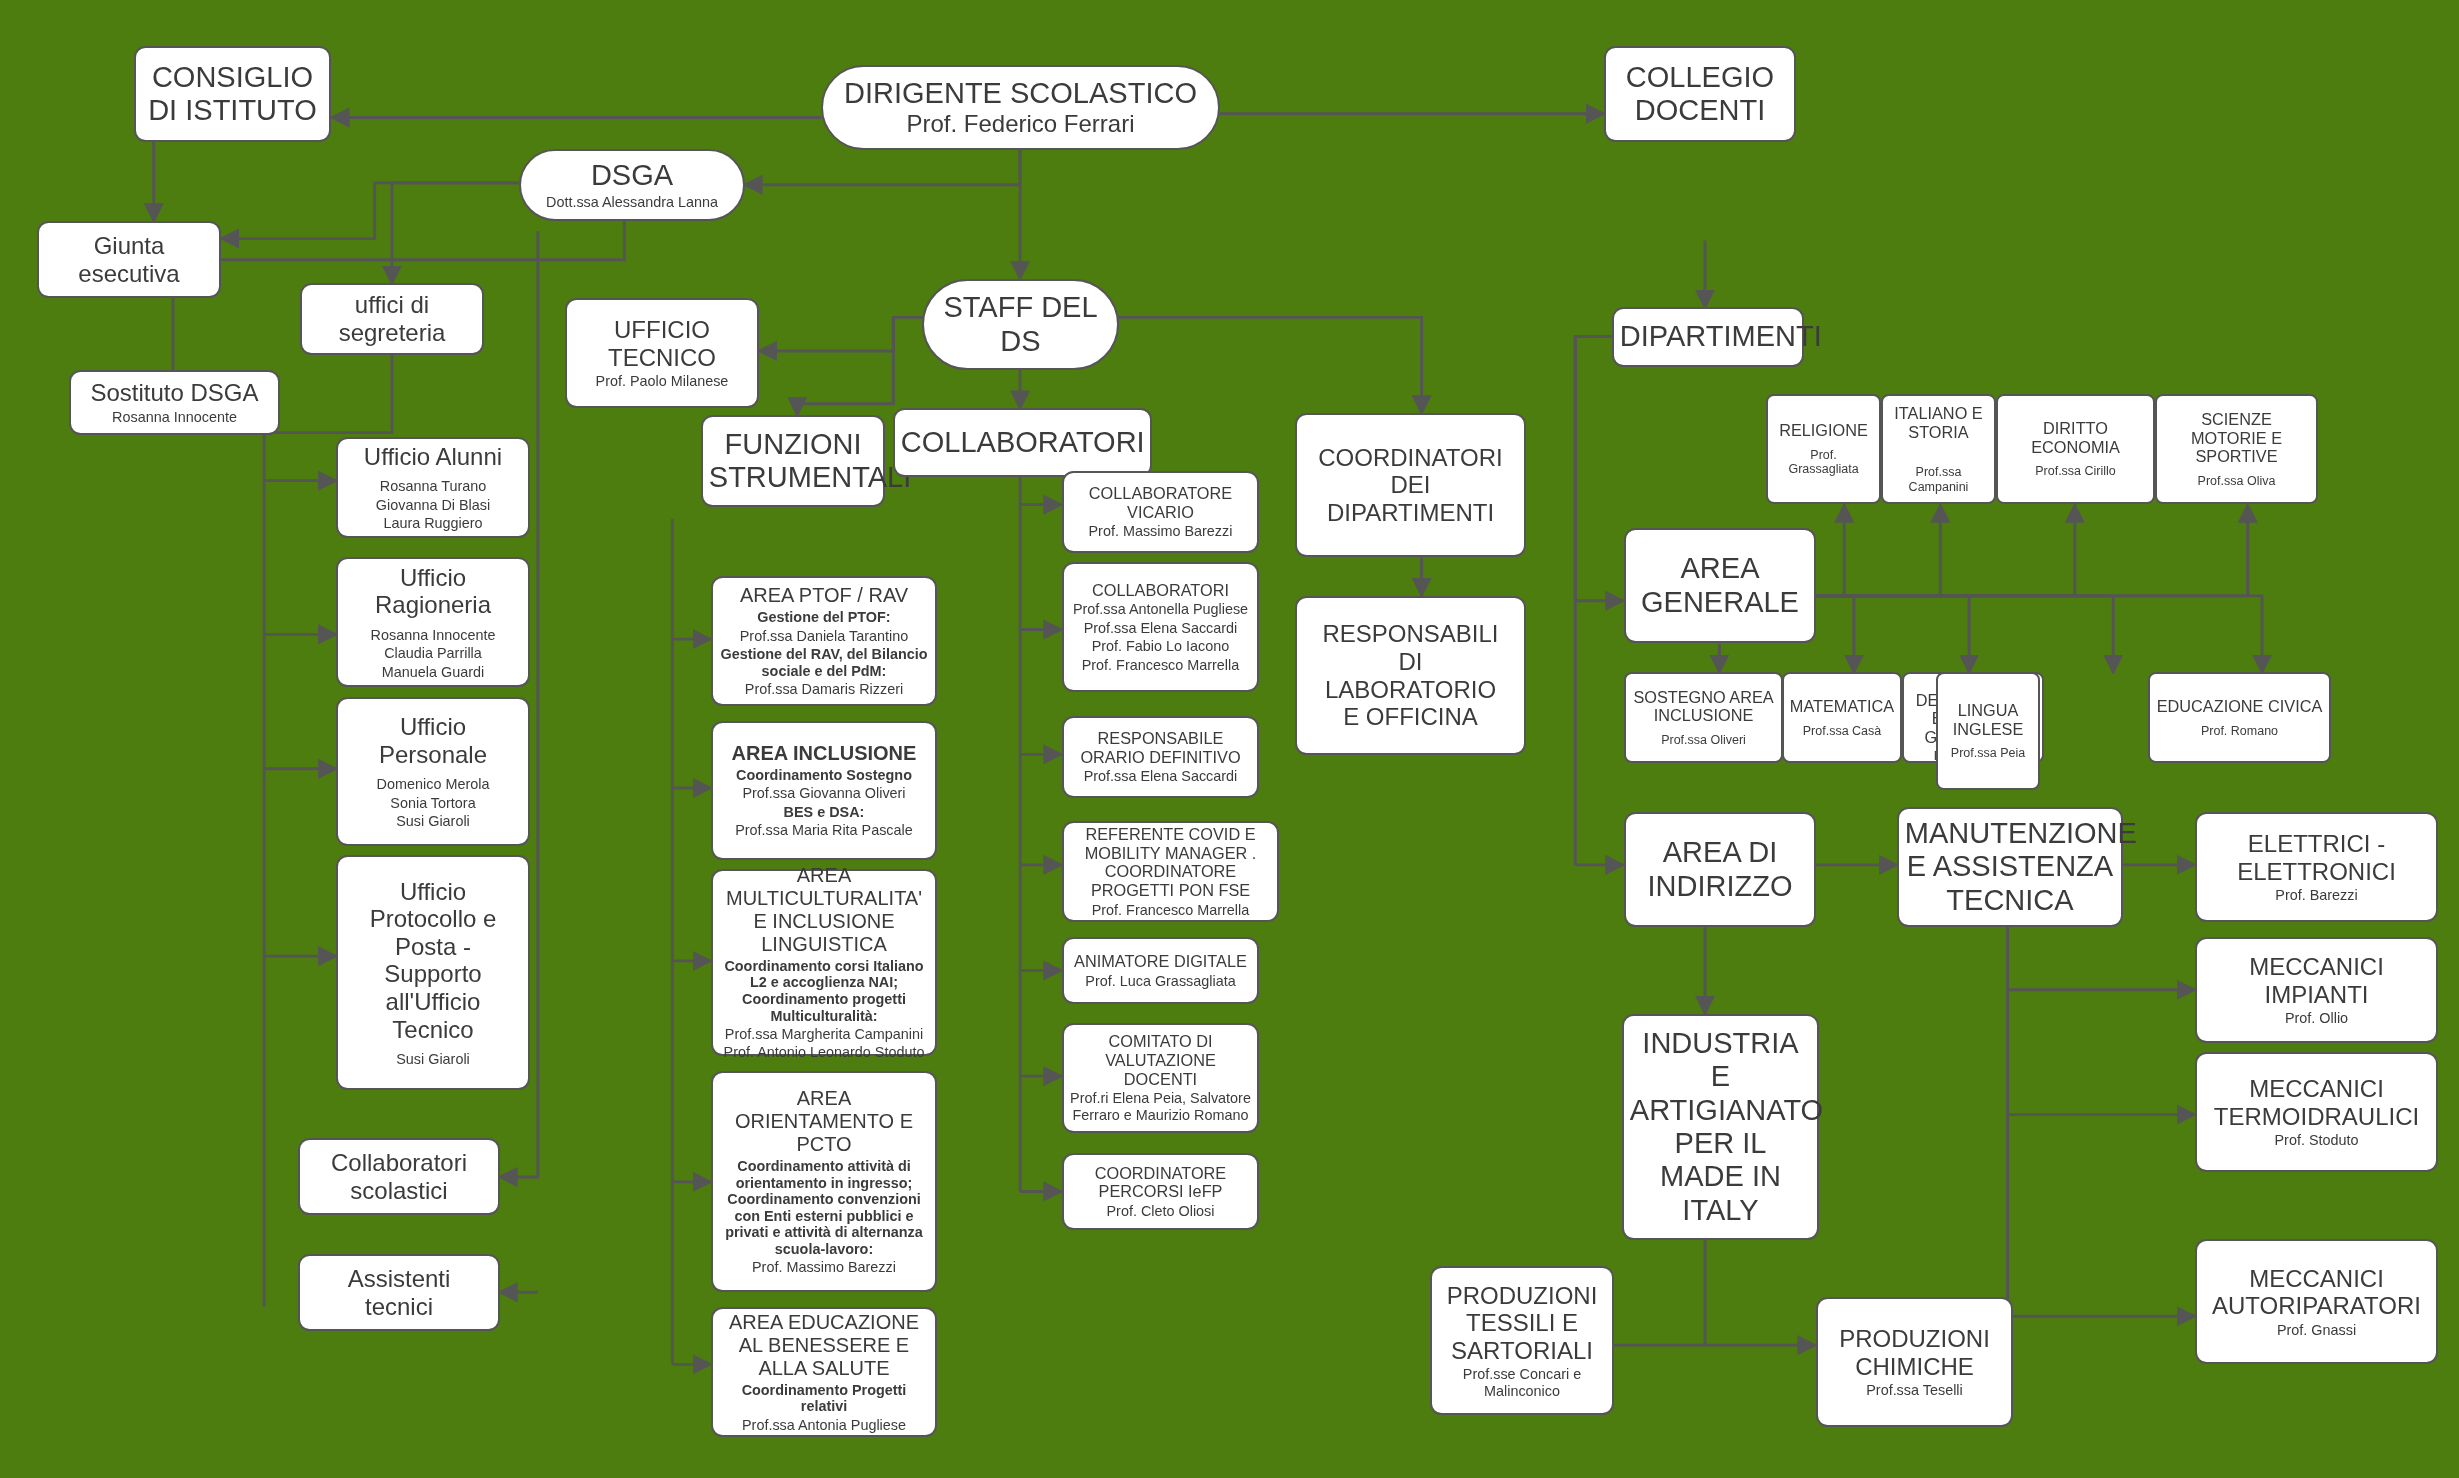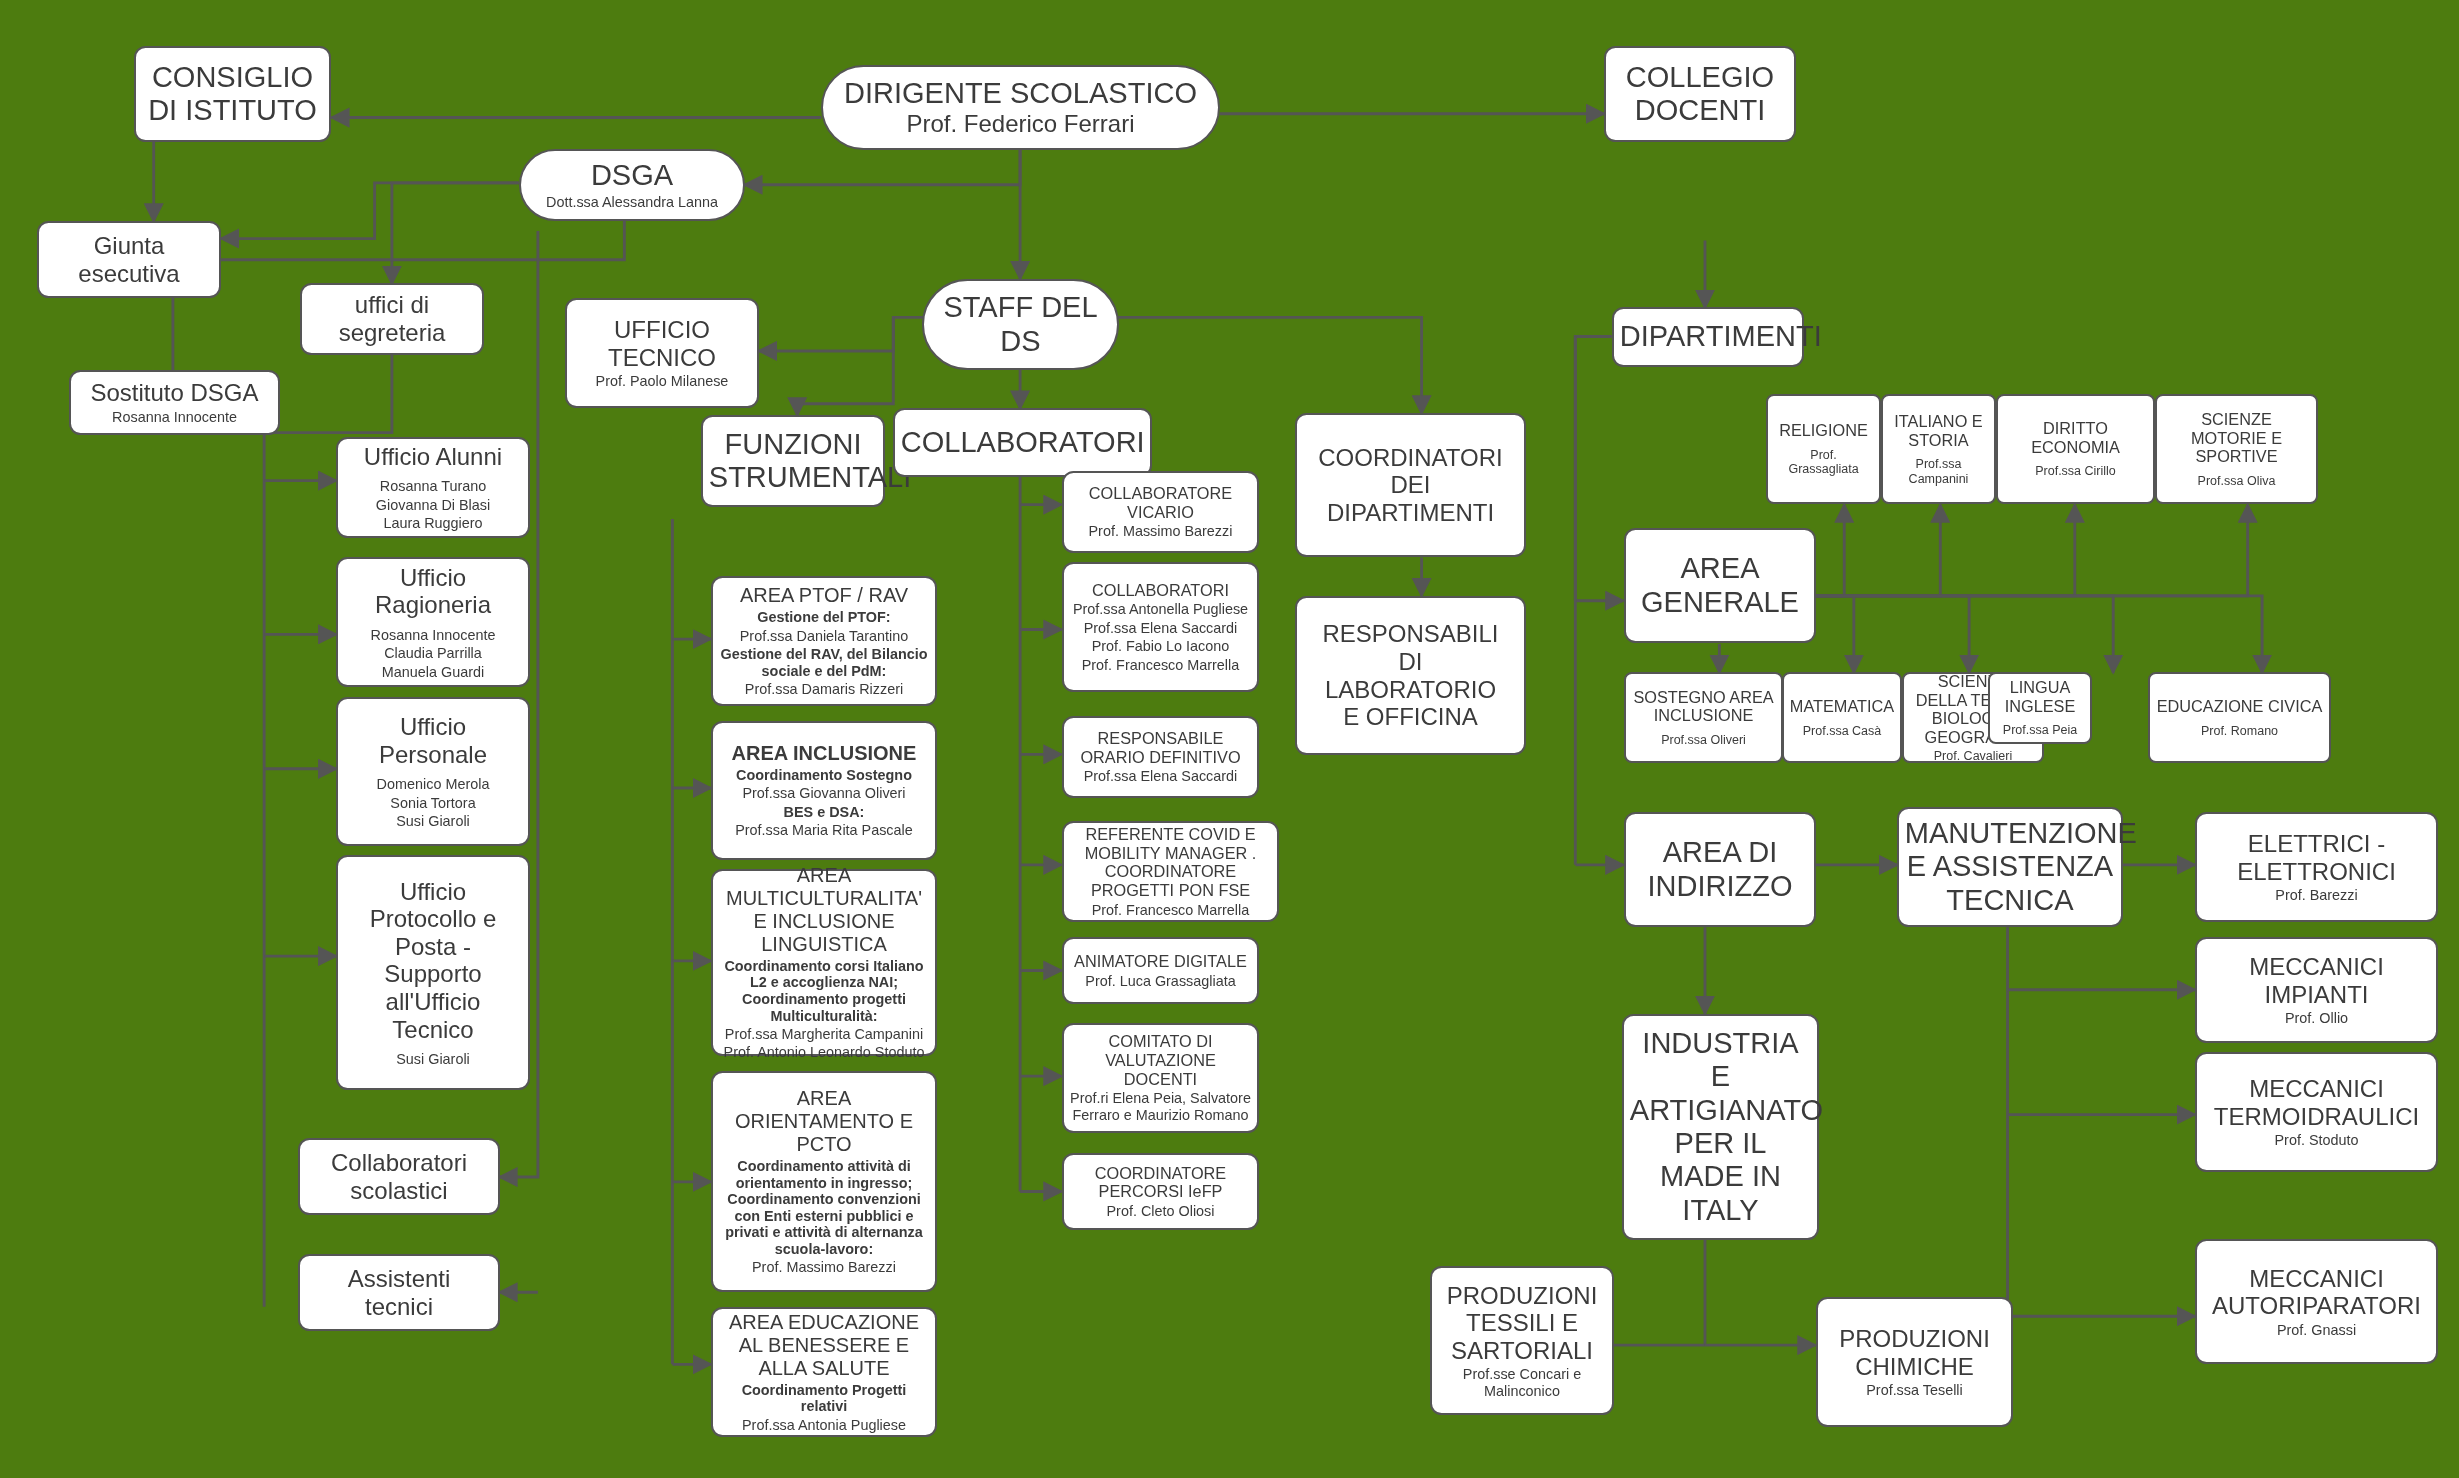--- a/index.html
+++ b/index.html
@@ -311,21 +311,21 @@
         <span class="t sub">Prof. Cleto Oliosi</span>
       </div>
     </div>
 
   <div id="dip-top">
       <div class="node" style="left:1766px;top:394px;width:115px;height:110px;border-radius:7.7px;">
         <span class="t title xxs">RELIGIONE</span>
         <div class="gap"></div>
         <span class="t sub xs">Prof. Grassagliata</span>
       </div>
-      <div class="node" style="left:1881px;top:394px;width:115px;height:110px;border-radius:7.7px;">
+      <div class="node" style="left:1881px;top:394px;width:115px;height:110px;border-radius:7.7px;gap:8px;">
         <span class="t title xxs">ITALIANO E STORIA</span>
         <div class="gap"></div>
         <span class="t sub xs">Prof.ssa Campanini</span>
       </div>
       <div class="node" style="left:1996px;top:394px;width:159px;height:110px;border-radius:7.7px;">
         <span class="t title xxs">DIRITTO ECONOMIA</span>
         <div class="gap"></div>
         <span class="t sub xs">Prof.ssa Cirillo</span>
       </div>
       <div class="node" style="left:2155px;top:394px;width:163px;height:110px;border-radius:7.7px;">
@@ -344,21 +344,21 @@
       <div class="node" style="left:1782px;top:672px;width:120px;height:91px;border-radius:7.7px;">
         <span class="t title xxs">MATEMATICA</span>
         <div class="gap"></div>
         <span class="t sub xs">Prof.ssa Casà</span>
       </div>
       <div class="node" style="left:1902px;top:672px;width:142px;height:91px;border-radius:7.7px;">
         <span class="t title xxs">SCIENZE DELLA TERRA, BIOLOGIA, GEOGRAFIA</span>
         <div class="gap"></div>
         <span class="t sub xs">Prof. Cavalieri</span>
       </div>
-      <div class="node" style="left:1988px;top:672px;width:104px;height:72px;border-radius:7.7px;">
+      <div class="node" style="left:1936px;top:672px;width:104px;height:118px;border-radius:7.7px;">
         <span class="t title xxs">LINGUA INGLESE</span>
         <div class="gap"></div>
         <span class="t sub xs">Prof.ssa Peia</span>
       </div>
       <div class="node" style="left:2148px;top:672px;width:183px;height:91px;border-radius:7.7px;">
         <span class="t title xxs">EDUCAZIONE CIVICA</span>
         <div class="gap"></div>
         <span class="t sub xs">Prof. Romano</span>
       </div>
     </div>

